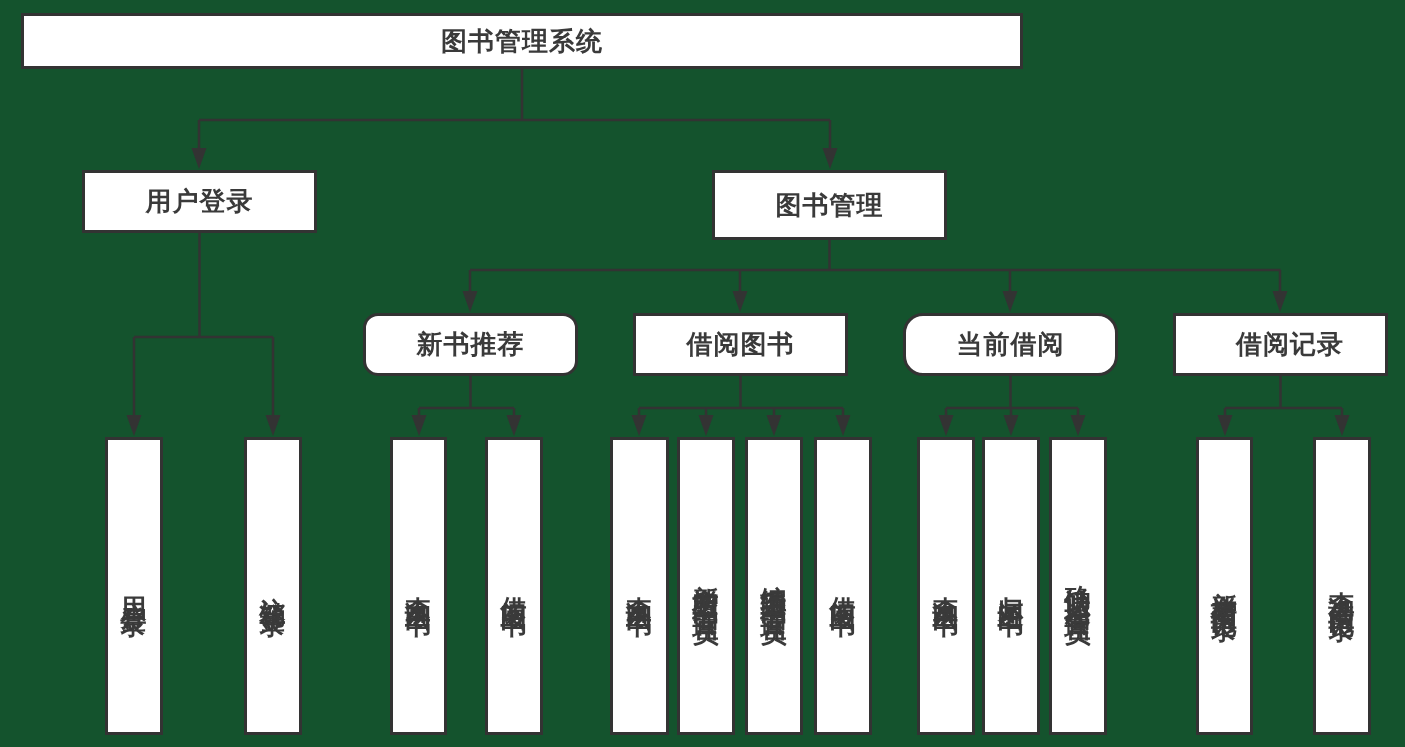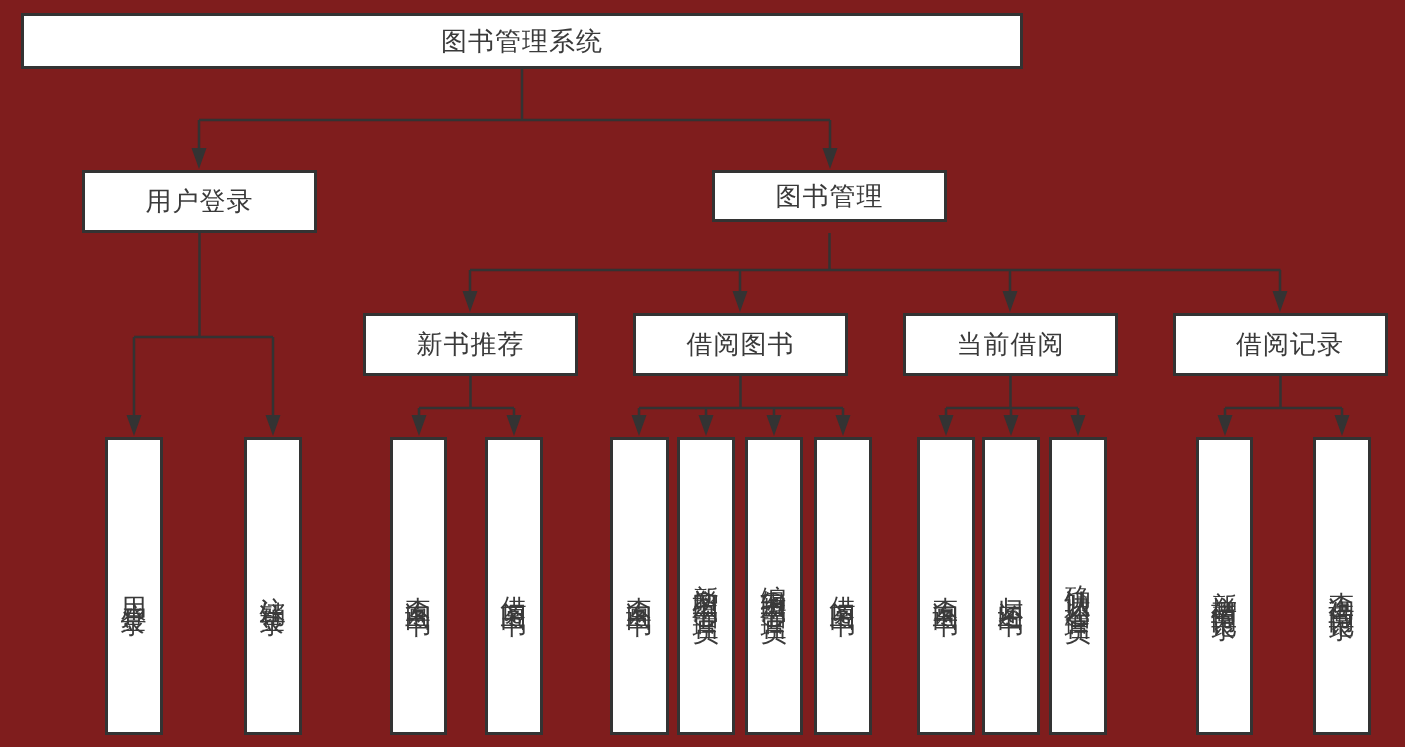--- a/index.html
+++ b/index.html
@@ -1,21 +1,22 @@
 <!DOCTYPE html>
 <html><head>
 <meta charset="utf-8">
 <style>
   html,body{margin:0;padding:0;background:#ffffff;}
   #canvas{
     position:relative;
     width:1405px;height:747px;
-    background:#7f1d1d;
+    background:#14532d;
     font-family:"Liberation Sans","DejaVu Sans",sans-serif;
     overflow:hidden;
+    font-weight:bold;
   }
   .node{
     position:absolute;
     box-sizing:border-box;
     border:3px solid #333333;
     background:#ffffff;
     display:flex;
     align-items:center;
     justify-content:center;
     font-size:26px;
@@ -91,25 +92,25 @@
     <polygon points="1070.5,415 1085.5,415 1078,436"></polygon>
 
     <path d="M1280.5 376 V408 M1225 408 H1342 M1225 408 V422 M1342 408 V422"></path>
     <polygon points="1217.5,415 1232.5,415 1225,436"></polygon>
     <polygon points="1334.5,415 1349.5,415 1342,436"></polygon>
   </svg>
 
   <div class="node" style="left:21px;top:13px;width:1002px;height:56px;">图书管理系统</div>
 
   <div class="node" style="left:82px;top:170px;width:235px;height:63px;">用户登录</div>
-  <div class="node" style="left:712px;top:170px;width:235px;height:52px;">图书管理</div>
+  <div class="node" style="left:712px;top:170px;width:235px;height:70px;">图书管理</div>
 
-  <div class="node" style="left:363px;top:313px;width:215px;height:63px;">新书推荐</div>
+  <div class="node" style="left:363px;top:313px;width:215px;height:63px;border-radius:15px;">新书推荐</div>
   <div class="node" style="left:633px;top:313px;width:215px;height:63px;">借阅图书</div>
-  <div class="node" style="left:903px;top:313px;width:215px;height:63px;">当前借阅</div>
+  <div class="node" style="left:903px;top:313px;width:215px;height:63px;border-radius:20px;">当前借阅</div>
   <div class="node" style="left:1173px;top:313px;width:215px;height:63px;padding-left:19px;">借阅记录</div>
 
   <div class="leaf" style="left:105px;top:437px;width:58px;height:298px;">用户登录</div>
   <div class="leaf" style="left:244px;top:437px;width:58px;height:298px;">注销登录</div>
 
   <div class="leaf" style="left:390px;top:437px;width:57px;height:298px;">查询图书</div>
   <div class="leaf" style="left:485px;top:437px;width:58px;height:298px;">借阅图书</div>
 
   <div class="leaf" style="left:610px;top:437px;width:59px;height:298px;">查询图书</div>
   <div class="leaf" style="left:677px;top:437px;width:58px;height:298px;">新增图书（管理员）</div>

